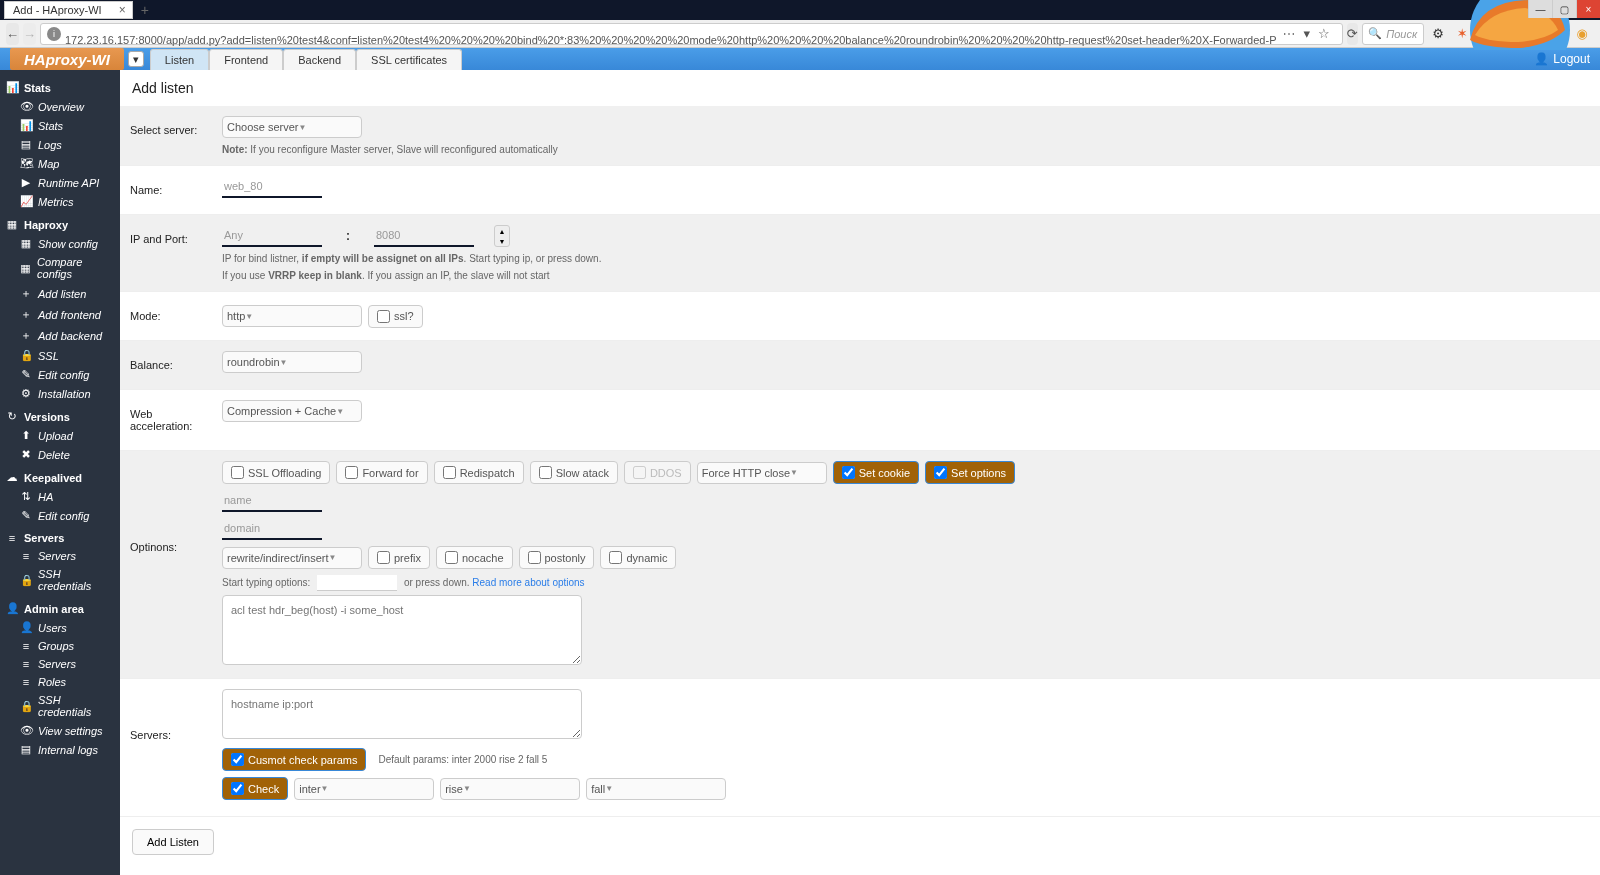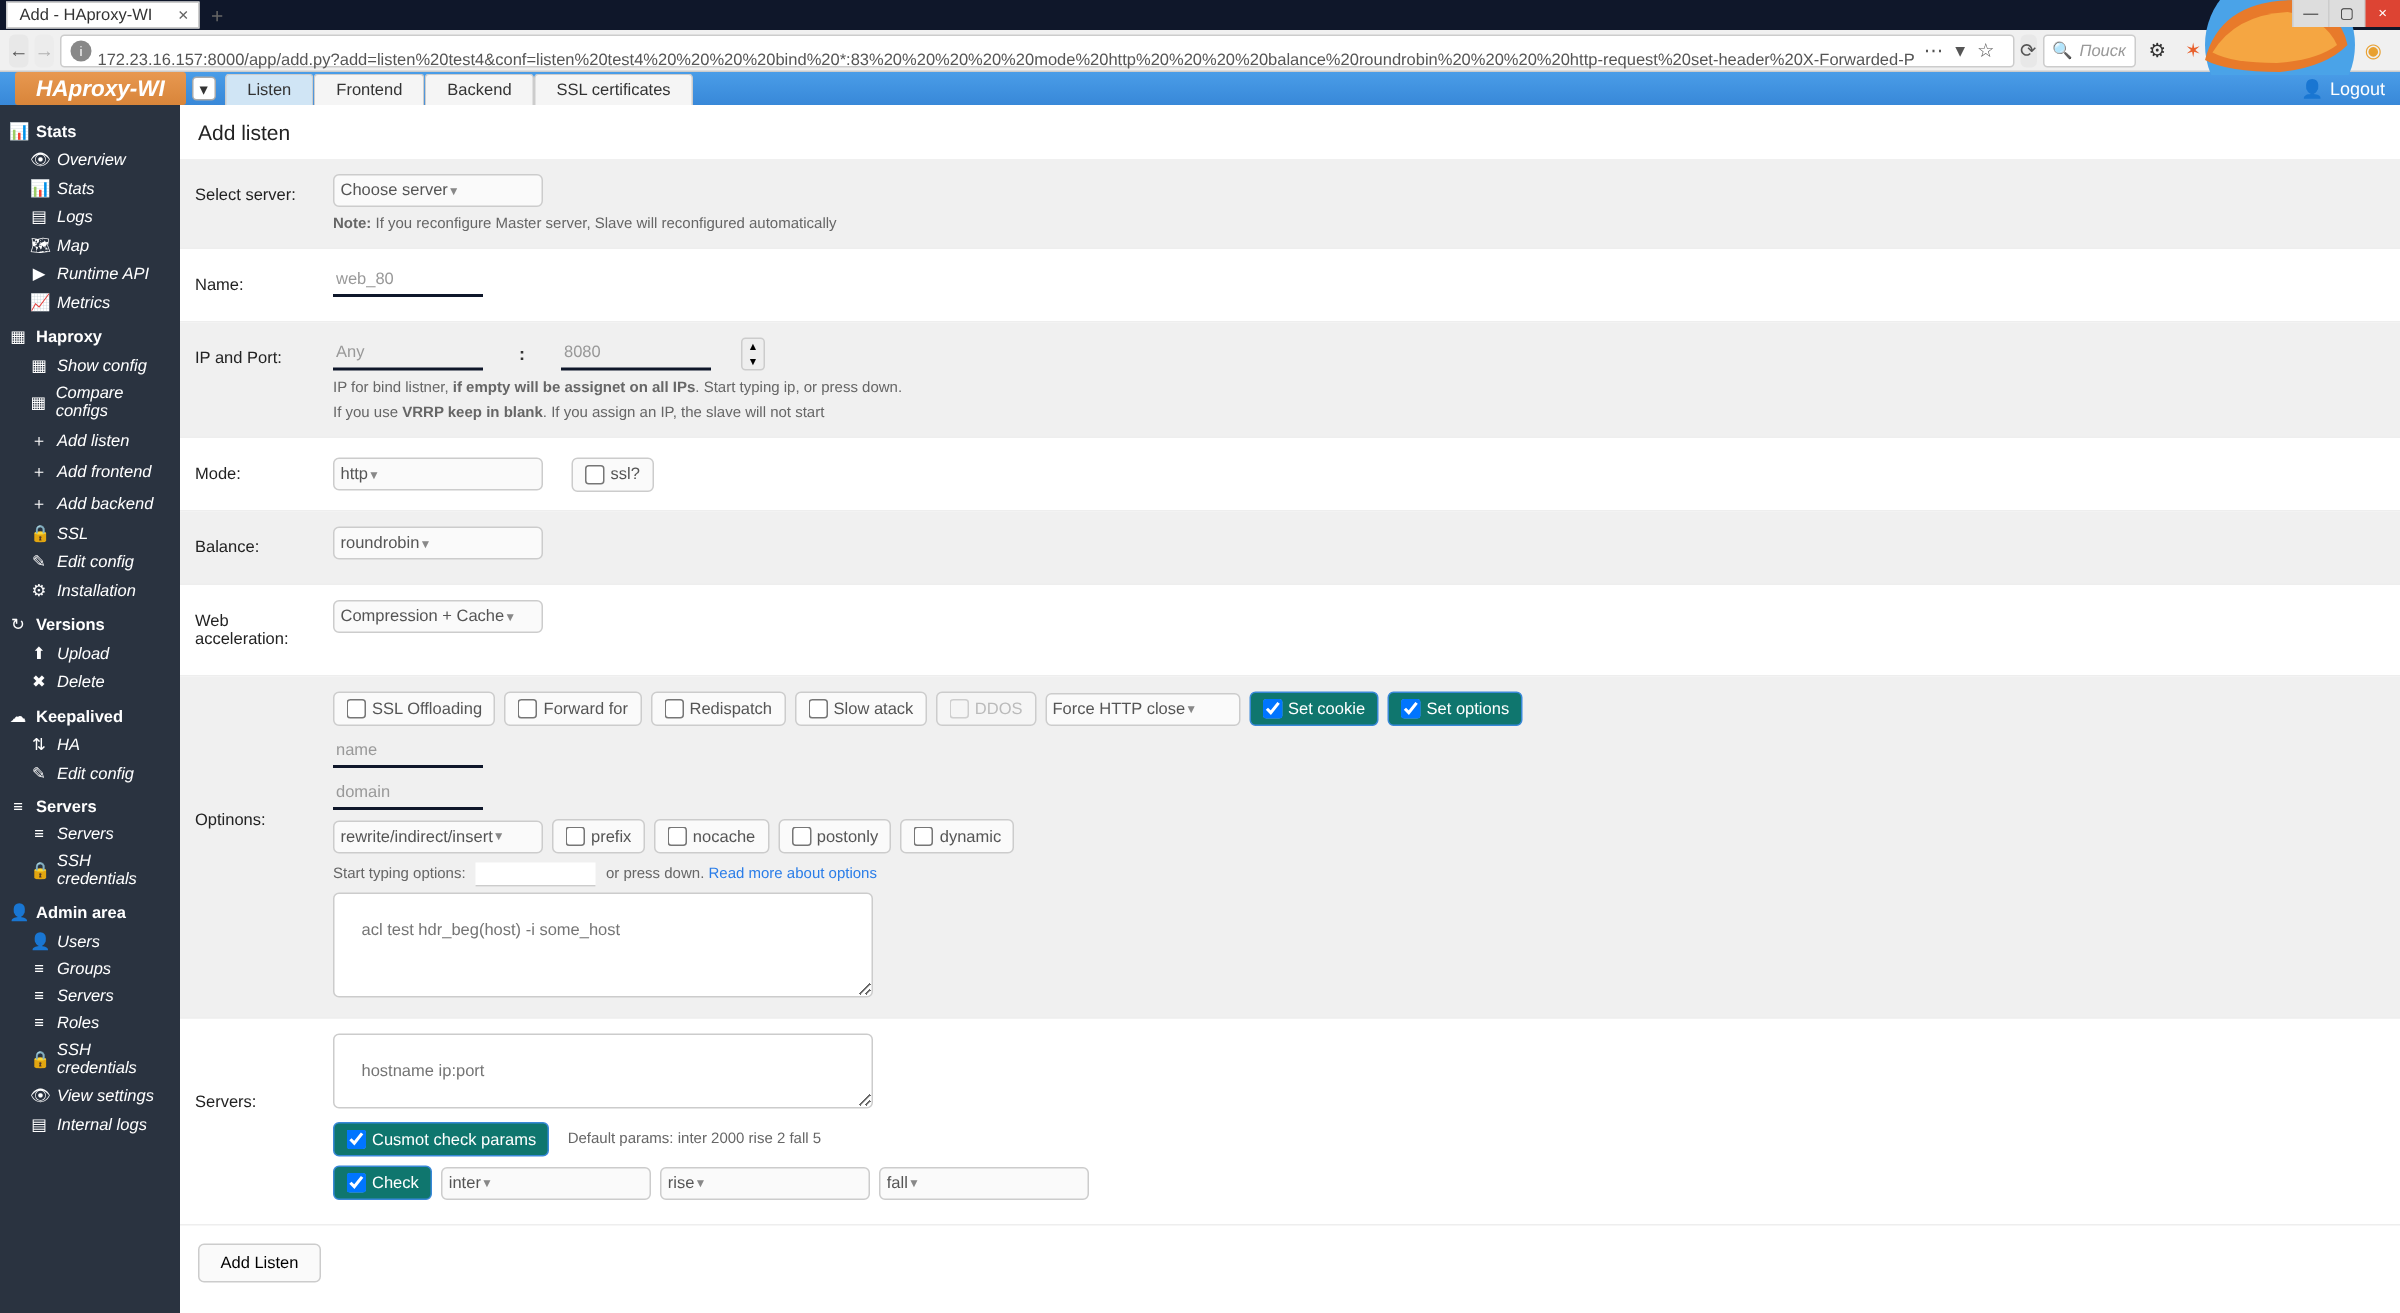--- a/index.html
+++ b/index.html
@@ -57,29 +57,29 @@
 .note b { font-weight:bold; }
 
 .text-input { border:none; border-bottom:2px solid #0f172a; background:transparent; font-size:11px; padding:4px 2px; color:#555; width:100px; }
 .text-input::placeholder { color:#999; }
 
 .ip-row { display:flex; align-items:center; gap:20px; }
 .port-sep { font-weight:bold; padding:0 4px; }
 .spinner { display:inline-flex; border:1px solid #ccc; border-radius:3px; background:#eee; }
 .spinner button { width:14px; height:10px; font-size:7px; border:none; background:transparent; cursor:pointer; display:block; }
 
-.inline-ctrl { display:inline-flex; align-items:center; gap:19px; }
+.inline-ctrl { display:inline-flex; align-items:center; gap:6px; }
 .chk-label { display:inline-flex; align-items:center; gap:4px; background:#fafafa; border:1px solid #ccc; border-radius:4px; padding:4px 8px; font-size:11px; cursor:pointer; color:#555; }
 .chk-label input { margin:0; }
-.chk-label.checked { background:#0f766e; color:#fff; border-color:#3888d8; }
+.chk-label.checked { background:#a16207; color:#fff; border-color:#3888d8; }
 .chk-label.disabled { color:#bbb; background:#f5f5f5; }
 
 .opt-row { display:flex; gap:6px; align-items:center; flex-wrap:wrap; margin-bottom:6px; }
 
-textarea.big { width: 360px; height: 70px; border:1px solid #ccc; border-radius:4px; padding:18px; font-size:11px; color:#888; font-family: Arial; resize: both; }
+textarea.big { width: 360px; height: 70px; border:1px solid #ccc; border-radius:4px; padding:8px; font-size:11px; color:#888; font-family: Arial; resize: both; }
 textarea.med { width: 360px; height: 50px; }
 
 .start-typing { font-size:10px; color:#666; margin:4px 0; }
 .start-typing input { border:none; border-bottom:1px solid #ccc; width:80px; margin:0 4px; font-size:10px; padding:2px; }
 .start-typing a { color:#2a7de8; text-decoration:none; }
 
 .default-params { font-size:10px; color:#666; margin-left:6px; }
 
 .add-btn { background:#fafafa; border:1px solid #ccc; border-radius:4px; padding:6px 14px; font-size:11px; cursor:pointer; margin: 12px; }
 

